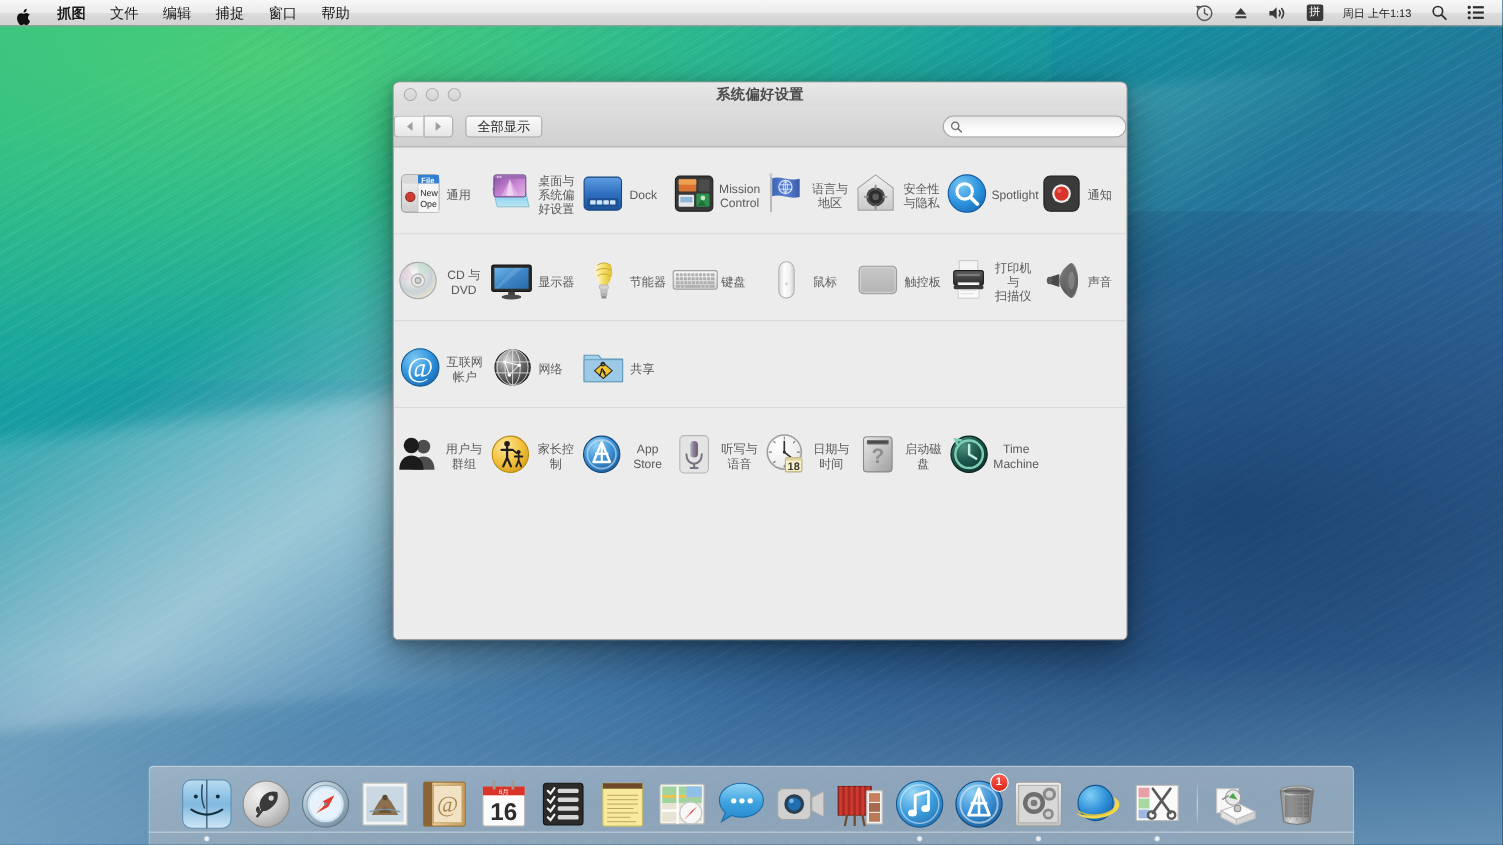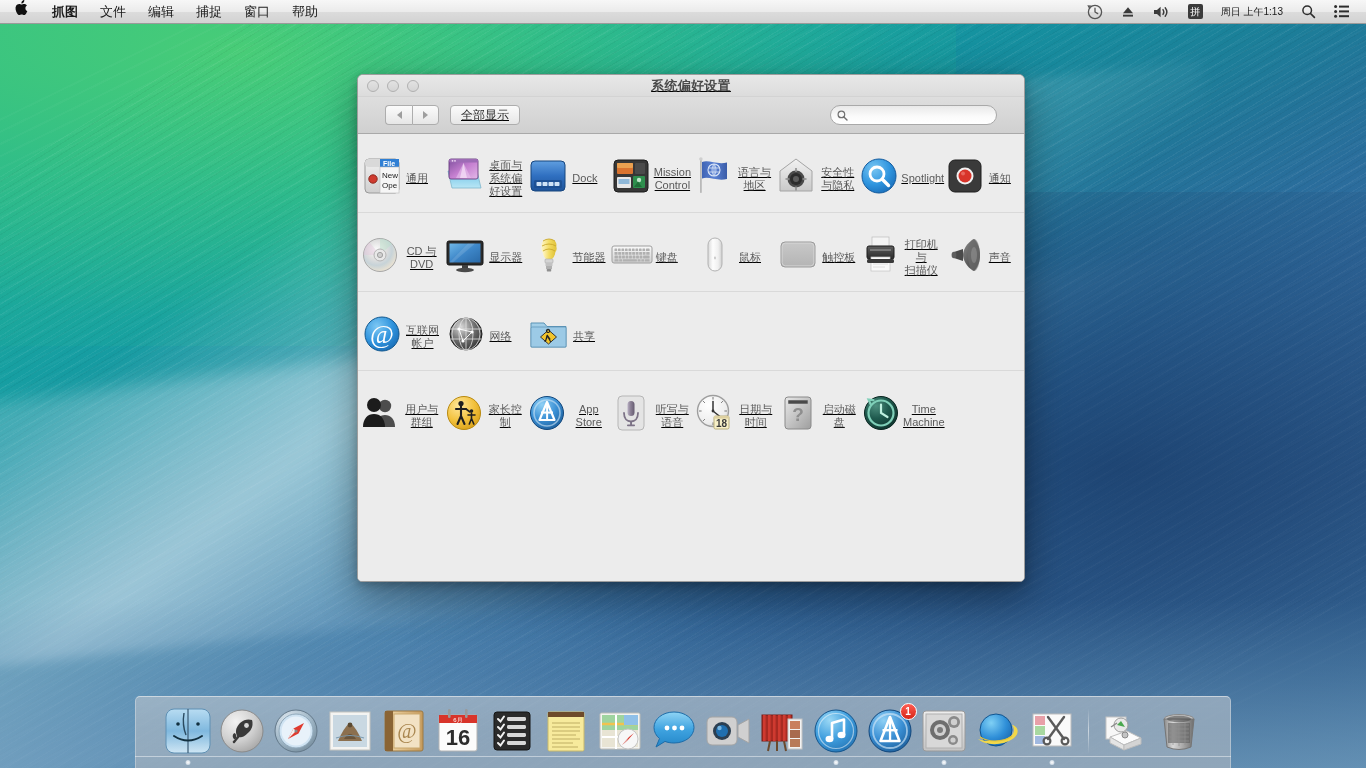--- a/index.html
+++ b/index.html
@@ -77,63 +77,62 @@
 
   
   #menubar {
     position: absolute; top: 0; left: 0; width: 1366px; height: 24px;
     background: linear-gradient(to bottom, #f7f7f7 0%, #ebebeb 50%, #dcdcdc 51%, #d2d2d2 100%);
     border-bottom: 1px solid #9a9a9a;
     display: flex; align-items: center;
     font-size: 13px; color: #1a1a1a;
     z-index: 50;
   }
-  .mb-left { display: flex; align-items: flex-start; }
+  .mb-left { display: flex; align-items: flex-end; }
   .mb-right { display: flex; align-items: center; margin-left: auto; padding-right: 8px; }
   .mb-item { padding: 0 11px; line-height: 24px; cursor: default; white-space: nowrap; }
   .mb-apple { padding: 0 13px 0 14px; display: flex; align-items: center; }
   .mb-app { font-weight: bold; }
   .mb-status { padding: 0 9px; display: flex; align-items: center; height: 24px; }
   .mb-clock { padding: 0 9px; font-size: 10px; }
   .ime-box {
     width: 15px; height: 15px; background: #3b3b3b; color: #fff;
     font-size: 10px; line-height: 15px; text-align: center; border-radius: 2px;
   }
 
   
   #sysprefs {
     position: absolute; left: 357px; top: 74px; width: 668px; height: 508px;
     background: #ececec;
     border: 1px solid #9d9d9d;
     border-radius: 6px 6px 5px 5px;
     box-shadow: 0 14px 40px rgba(0,0,0,0.38), 0 3px 10px rgba(0,0,0,0.22);
     overflow: hidden;
     z-index: 20;
-    text-decoration: underline;
   }
   .win-titlebar {
     height: 22px; position: relative;
     background: linear-gradient(to bottom, #e8e8e8 0%, #dcdcdc 100%);
     border-bottom: 1px solid #d3d3d3;
   }
   .traffic { position: absolute; left: 9px; top: 5px; display: flex; gap: 8px; }
   .tl {
     width: 12px; height: 12px; border-radius: 50%;
     background: linear-gradient(to bottom, #e2e2e2, #d4d4d4);
     border: 1px solid #b0b0b0;
   }
   .win-title {
     text-align: center; line-height: 22px; font-size: 13px;
     color: #4a4a4a; font-weight: bold; letter-spacing: 0.3px;
   }
   .win-toolbar {
     height: 37px; position: relative;
     background: linear-gradient(to bottom, #dedede 0%, #d0d0d0 100%);
     border-bottom: 1px solid #a9a9a9;
-    display: flex; align-items: center; padding: 0 27px;
+    display: flex; align-items: center; padding: 0 0;
   }
   .nav-group { display: flex; }
   .nav-btn {
     width: 27px; height: 20px;
     background: linear-gradient(to bottom, #fbfbfb 0%, #e6e6e6 100%);
     border: 1px solid #adadad;
     display: flex; align-items: center; justify-content: center;
   }
   .nav-btn:first-child { border-radius: 4px 0 0 4px; border-right: none; }
   .nav-btn:last-child { border-radius: 0 4px 4px 0; }

